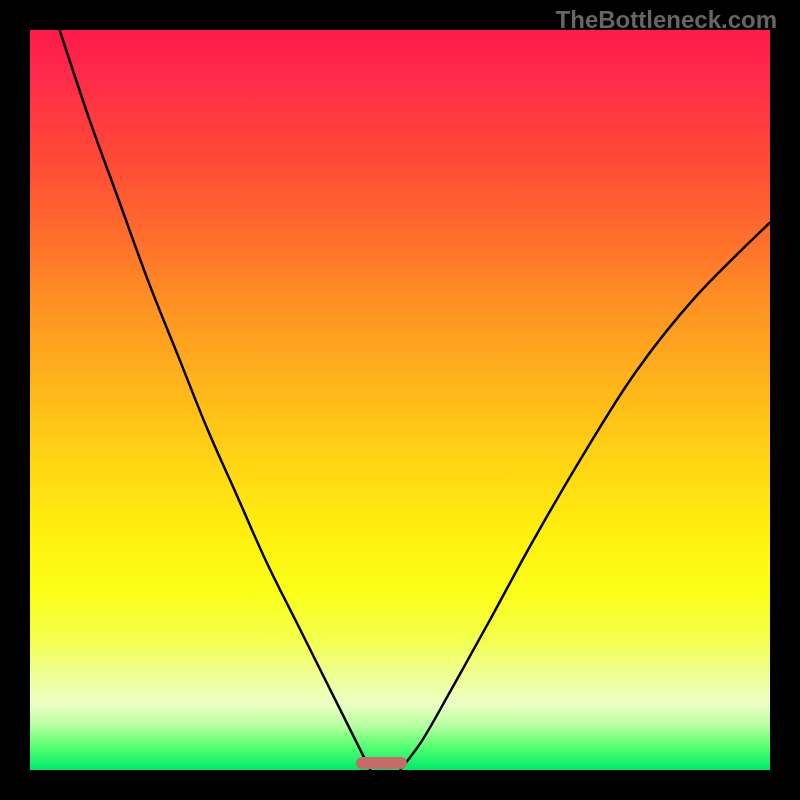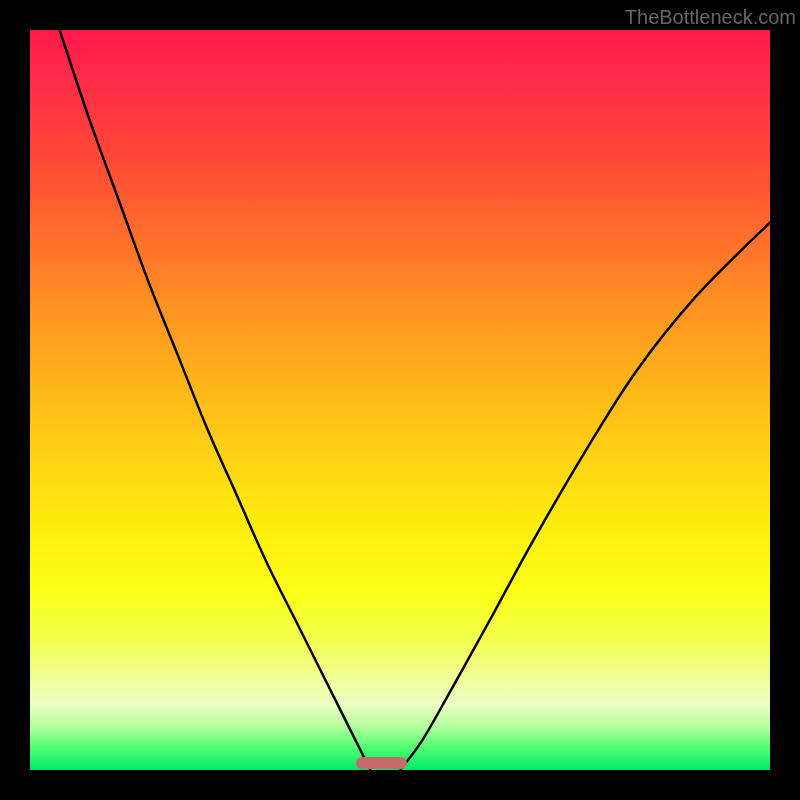--- a/index.html
+++ b/index.html
@@ -7,24 +7,24 @@
     width: 800px;
     height: 800px;
     background: #000;
     position: relative;
     font-family: Arial, sans-serif;
     overflow: hidden;
   }
   .watermark {
     position: absolute;
     top: 6px;
-    right: 4px;
+    right: 23px;
     color: #666;
-    font-size: 20px;
-    font-weight: 400;
+    font-size: 24px;
+    font-weight: 700;
     z-index: 10;
   }
   .plot-area {
     position: absolute;
     left: 30px;
     top: 30px;
     width: 740px;
     height: 740px;
     background: linear-gradient(to bottom,
       #ff1a4a 0%,

